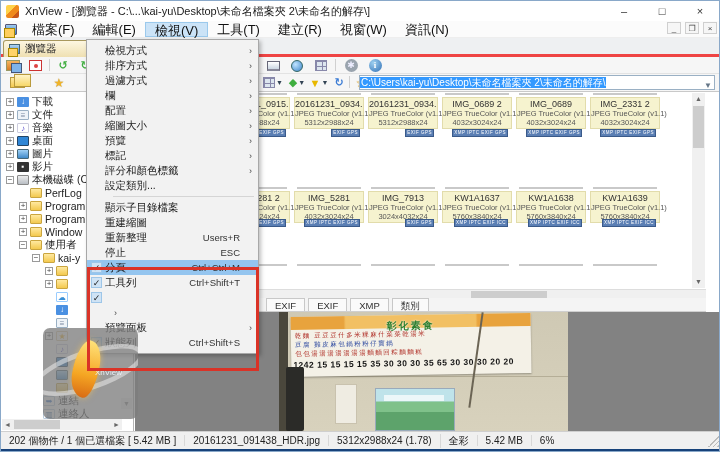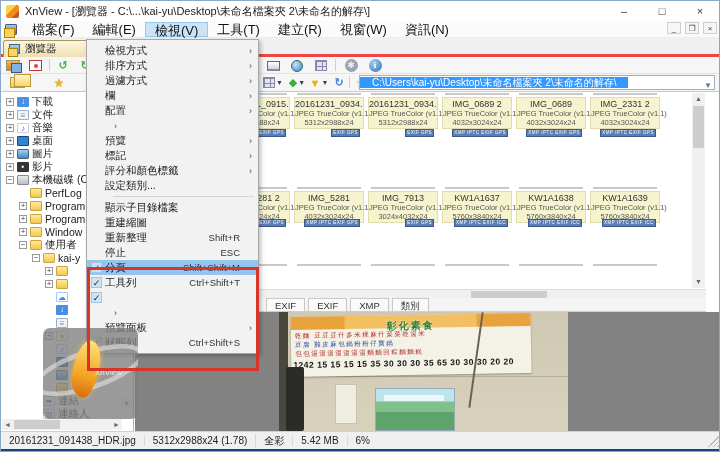--- a/index.html
+++ b/index.html
@@ -48,21 +48,21 @@
       linear-gradient(90deg,#88a 1px,transparent 1px) 0 0/6px 100%, #dde6ef; border:1px solid #88a; }
   .ic-gear { width:13px; height:13px; border-radius:50%; background:#9aa4ae; color:#eef; font-size:9px; line-height:13px; text-align:center; }
   .ic-info { width:13px; height:13px; border-radius:50%; background:radial-gradient(circle at 35% 30%,#9fd0f0,#2f6fb5); color:#fff; font-size:9px; font-weight:bold; line-height:13px; text-align:center; font-family:"Liberation Serif",serif; }
   .ic-folders { width:15px; height:11px; background:linear-gradient(#ffe9a0,#f3c94f); border:1px solid #b99a3c; position:relative; }
   .ic-folders::after{ content:""; position:absolute; left:3px; top:-4px; width:15px; height:11px; background:linear-gradient(#fff3c8,#f7d869); border:1px solid #b99a3c; }
   .ic-star { color:#f0b429; font-size:12px; text-shadow:0 0 1px #a97; }
   .ddarrow { font-size:7px; color:#345; margin-left:1px; }
 
   
   .addr { position:absolute; left:358px; top:1px; width:356px; height:15px; background:#fff; border:1px solid #9ab0c4; font-size:10px; line-height:13px; white-space:nowrap; overflow:hidden; }
-  .addr .sel { background:#3399ff; color:#fff; padding:0 12px; }
+  .addr .sel { background:#3399ff; color:#fff; padding:0 1px; }
   .addr-chev { position:absolute; right:2px; top:3px; font-size:8px; color:#678; }
 
   
   .content { position:absolute; left:0; top:91px; width:720px; height:339px; background:#fff; }
   .treepane { position:absolute; left:0; top:0; width:133px; height:339px; background:#fff; border-right:1px solid #b5b5b5; overflow:hidden; }
   .tree { position:absolute; left:0; top:3px; width:133px; }
   .trow { height:13px; display:flex; align-items:center; font-size:10.5px; color:#222; white-space:nowrap; }
   .trow[data-level="1"]{ padding-left:5px; } .trow[data-level="2"]{ padding-left:18px; }
   .trow[data-level="3"]{ padding-left:31px; } .trow[data-level="4"]{ padding-left:44px; }
   .exp { width:8px; height:8px; border:1px solid #9a9a9a; background:#fff; color:#444; font-size:8px; line-height:6px; text-align:center; margin-right:3px; flex:0 0 8px; }
@@ -587,20 +587,21 @@
         </div>
         <div class="ph-paper"></div>
         <div class="ph-poster"></div>
         <div class="ph-cable"></div>
         <div class="ph-dark"></div>
       </div>
     </div>
   </div>
 
   <div class="statusbar">
+    <span class="sseg">202 個物件 / 1 個已選檔案 [ 5.42 MB ]</span>
     <span class="sseg">20161231_091438_HDR.jpg</span>
     <span class="sseg">5312x2988x24 (1.78)</span>
     <span class="sseg">全彩</span>
     <span class="sseg">5.42 MB</span>
     <span class="sseg">6%</span>
     <div class="grip"></div>
   </div>
   <div class="taskbar-sliver"></div>
 
   <div class="ctxmenu">
@@ -641,20 +642,21 @@
 
         <span class="mchk"></span>
         <span class="mlabel">配置</span>
         <span class="msc"></span>
         <span class="marr">›</span>
       </div>
 
       <div class="mi" data-hl="0">
 
         <span class="mchk"></span>
+        <span class="mlabel">縮圖大小</span>
         <span class="msc"></span>
         <span class="marr">›</span>
       </div>
 
       <div class="mi" data-hl="0">
 
         <span class="mchk"></span>
         <span class="mlabel">預覽</span>
         <span class="msc"></span>
         <span class="marr">›</span>
@@ -706,37 +708,37 @@
         <span class="mchk"></span>
         <span class="mlabel">重建縮圖</span>
         <span class="msc"></span>
         <span class="marr"></span>
       </div>
 
       <div class="mi" data-hl="0">
 
         <span class="mchk"></span>
         <span class="mlabel">重新整理</span>
-        <span class="msc">Shift+R</span>
+        <span class="msc">Users+R</span>
         <span class="marr"></span>
       </div>
 
       <div class="mi" data-hl="0">
 
         <span class="mchk"></span>
         <span class="mlabel">停止</span>
         <span class="msc">ESC</span>
         <span class="marr"></span>
       </div>
 
       <div class="mi" data-hl="1">
 
         <span class="mchk">✓</span>
         <span class="mlabel">分頁</span>
-        <span class="msc">Shift+Shift+M</span>
+        <span class="msc">Ctrl+Ctrl+M</span>
         <span class="marr"></span>
       </div>
 
       <div class="mi" data-hl="0">
 
         <span class="mchk">✓</span>
         <span class="mlabel">工具列</span>
         <span class="msc">Ctrl+Shift+T</span>
         <span class="marr"></span>
       </div>

